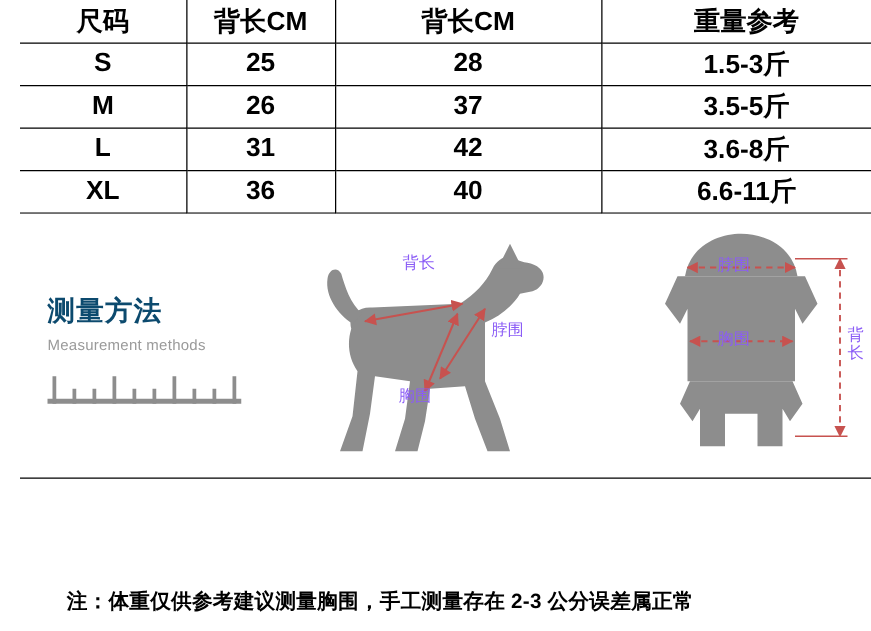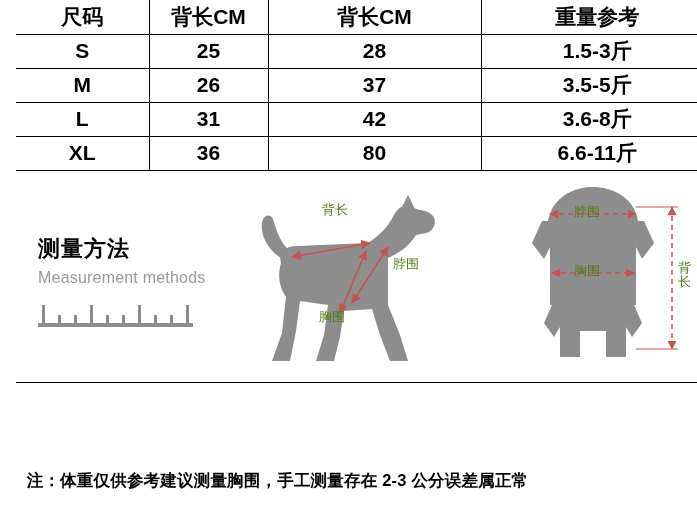--- a/index.html
+++ b/index.html
@@ -61,26 +61,26 @@
   
   .method {
     position: absolute;
     left: 22px;
     top: 66px;
     width: 175px;
   }
   .method-title {
     font-size: 22px;
     font-weight: bold;
-    color: #000000;
+    color: #0c4a6e;
     letter-spacing: 1px;
     line-height: 1.1;
   }
   .method-sub {
-    font-size: 16px;
+    font-size: 12px;
     color: #9a9a9a;
     margin-top: 8px;
     letter-spacing: 0.2px;
   }
   .ruler {
     margin-top: 14px;
     width: 155px;
     height: 26px;
     position: relative;
   }
@@ -101,39 +101,39 @@
   .dog-wrap {
     position: absolute;
     left: 232px;
     top: 14px;
     width: 200px;
     height: 190px;
   }
   .label {
     position: absolute;
     font-size: 13px;
-    color: #4d7c0f;
+    color: #8b5cf6;
     white-space: nowrap;
   }
 
   
   .garment-wrap {
     position: absolute;
     left: 470px;
     top: 10px;
     width: 215px;
     height: 196px;
   }
 
   
   .footnote {
     position: absolute;
     left: 0; right: 0;
     top: 470px;
-    text-align: center;
+    text-align: right;
     font-size: 16.5px;
     font-weight: bold;
     letter-spacing: 0.2px;
   }
   .spacer-band {
     width: 697px;
     height: 50px;
     background: #fff;
   }
 </style>
@@ -164,21 +164,21 @@
       </tr>
       <tr>
         <td>L</td>
         <td>31</td>
         <td>42</td>
         <td>3.6-8斤</td>
       </tr>
       <tr>
         <td>XL</td>
         <td>36</td>
-        <td>80</td>
+        <td>40</td>
         <td>6.6-11斤</td>
       </tr>
     </tbody>
   </table>
 
   <div class="diagram">
 
     <div class="method">
       <div class="method-title">测量方法</div>
       <div class="method-sub">Measurement methods</div>

